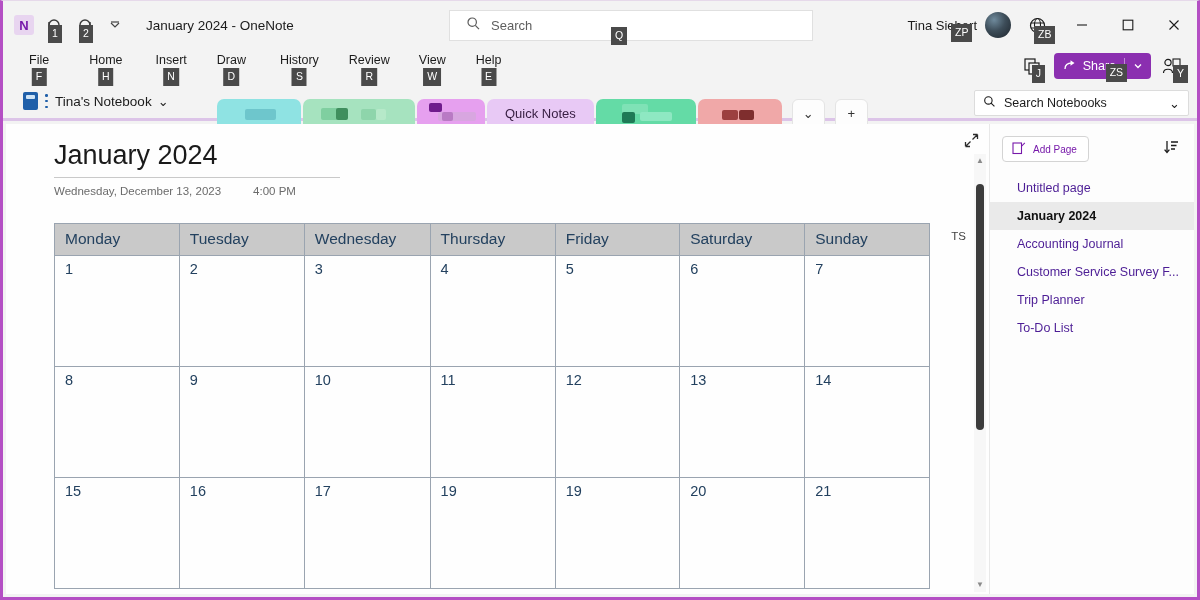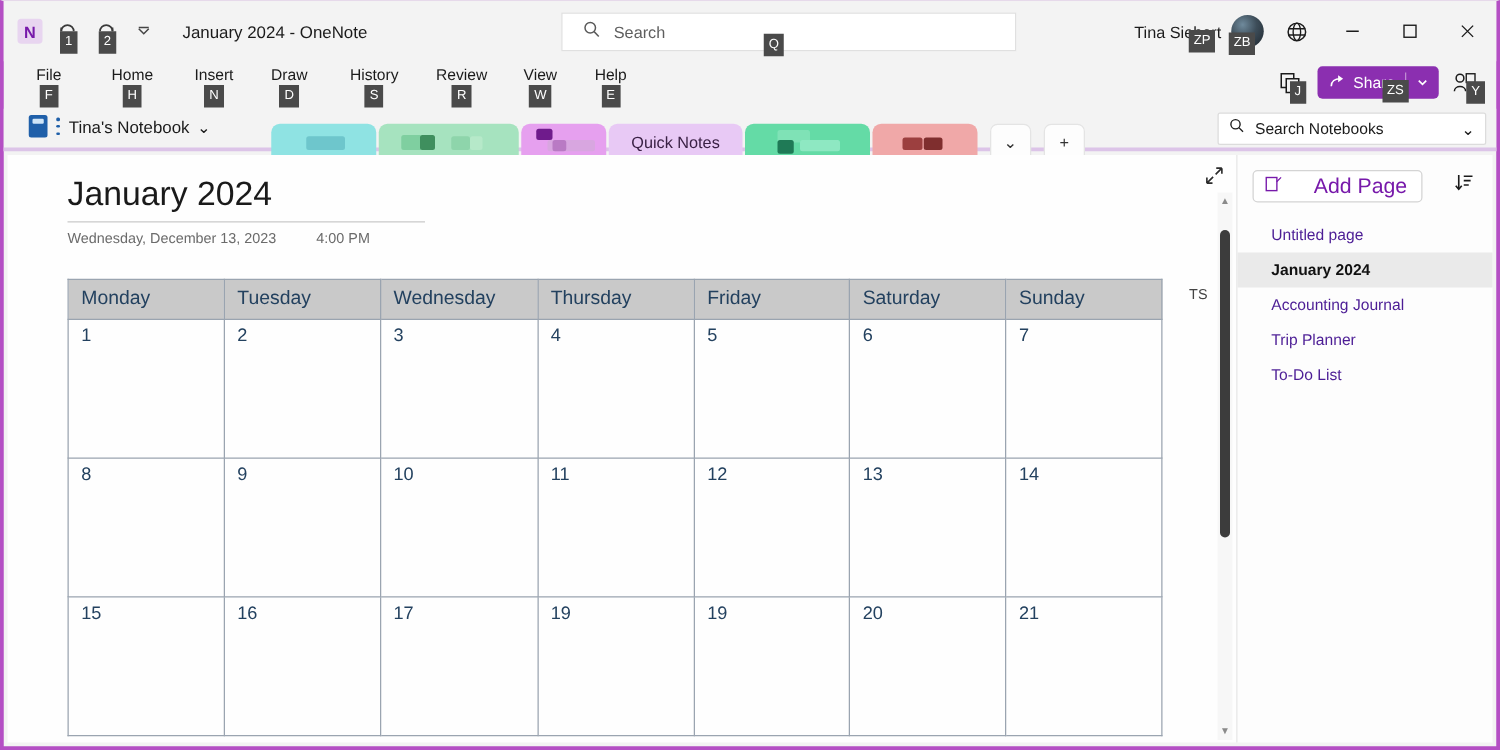--- a/index.html
+++ b/index.html
@@ -223,25 +223,25 @@
   .pagepane {
     position: absolute; top: 123px; right: 3px; bottom: 3px; width: 205px;
     background: #fdfdfd;
     border-left: 1px solid #e8e8e8;
   }
   .pp-head {
     display: flex; align-items: center; justify-content: space-between;
     padding: 12px 12px 10px 12px;
   }
   .addpage {
-    display: flex; align-items: center; gap: 25px;
+    display: flex; align-items: center; gap: 7px;
     border: 1px solid #d4d4d4; border-radius: 4px;
     background: #fff;
     height: 26px; padding: 0 11px 0 9px;
-    font-size: 17px; color: #7719aa;
+    font-size: 10px; color: #7719aa;
   }
   .sort-ico { color: #1b1b1b; padding-right: 2px; }
   .pp-list { padding-top: 2px; }
   .pp-item {
     height: 28px; display: flex; align-items: center;
     padding-left: 27px; font-size: 12.5px; color: #4c1d95;
   }
   .pp-item.sel { background: #eaeaea; font-weight: bold; color: #111; }
 </style>
 </head>
@@ -310,21 +310,21 @@
             <rect x="1.2" y="1.2" width="9.6" height="9.6" stroke="#1b1b1b" stroke-width="1.1" fill="none"></rect>
           </svg>
       </div>
       <div class="wbtn">
         <svg width="12" height="12" viewBox="0 0 12 12">
             <path d="M1.5 1.5 L10.5 10.5 M10.5 1.5 L1.5 10.5" stroke="#1b1b1b" stroke-width="1.1"></path>
           </svg>
       </div>
     </div>
     <span class="kb-badge" style="left:948px;top:23px;">ZP</span>
-    <span class="kb-badge" style="left:980px;top:25px;">ZB</span>
+    <span class="kb-badge" style="left:1031px;top:25px;">ZB</span>
   </div>
 
   <div class="ribbon">
     <div class="rib-tabs">
       <div class="rib-tab">
         <span>File</span>
         <span class="kb-badge">F</span>
       </div>
       <div class="rib-tab" style="margin-left:20px">
         <span>Home</span>
@@ -541,18 +541,19 @@
           <path d="M1.6 10.6 L4 13.4 L6.4 10.6" stroke="#1b1b1b" stroke-width="1.3" fill="none"></path>
           <path d="M8 3 L15 3 M8 6.5 L13.5 6.5 M8 10 L12 10" stroke="#1b1b1b" stroke-width="1.3"></path>
         </svg>
       </div>
     </div>
 
     <div class="pp-list">
       <div class="pp-item">Untitled page</div>
       <div class="pp-item sel">January 2024</div>
       <div class="pp-item">Accounting Journal</div>
+      <div class="pp-item">Customer Service Survey F...</div>
       <div class="pp-item">Trip Planner</div>
       <div class="pp-item">To-Do List</div>
     </div>
   </div>
 
 </div>
 
 </body></html>

